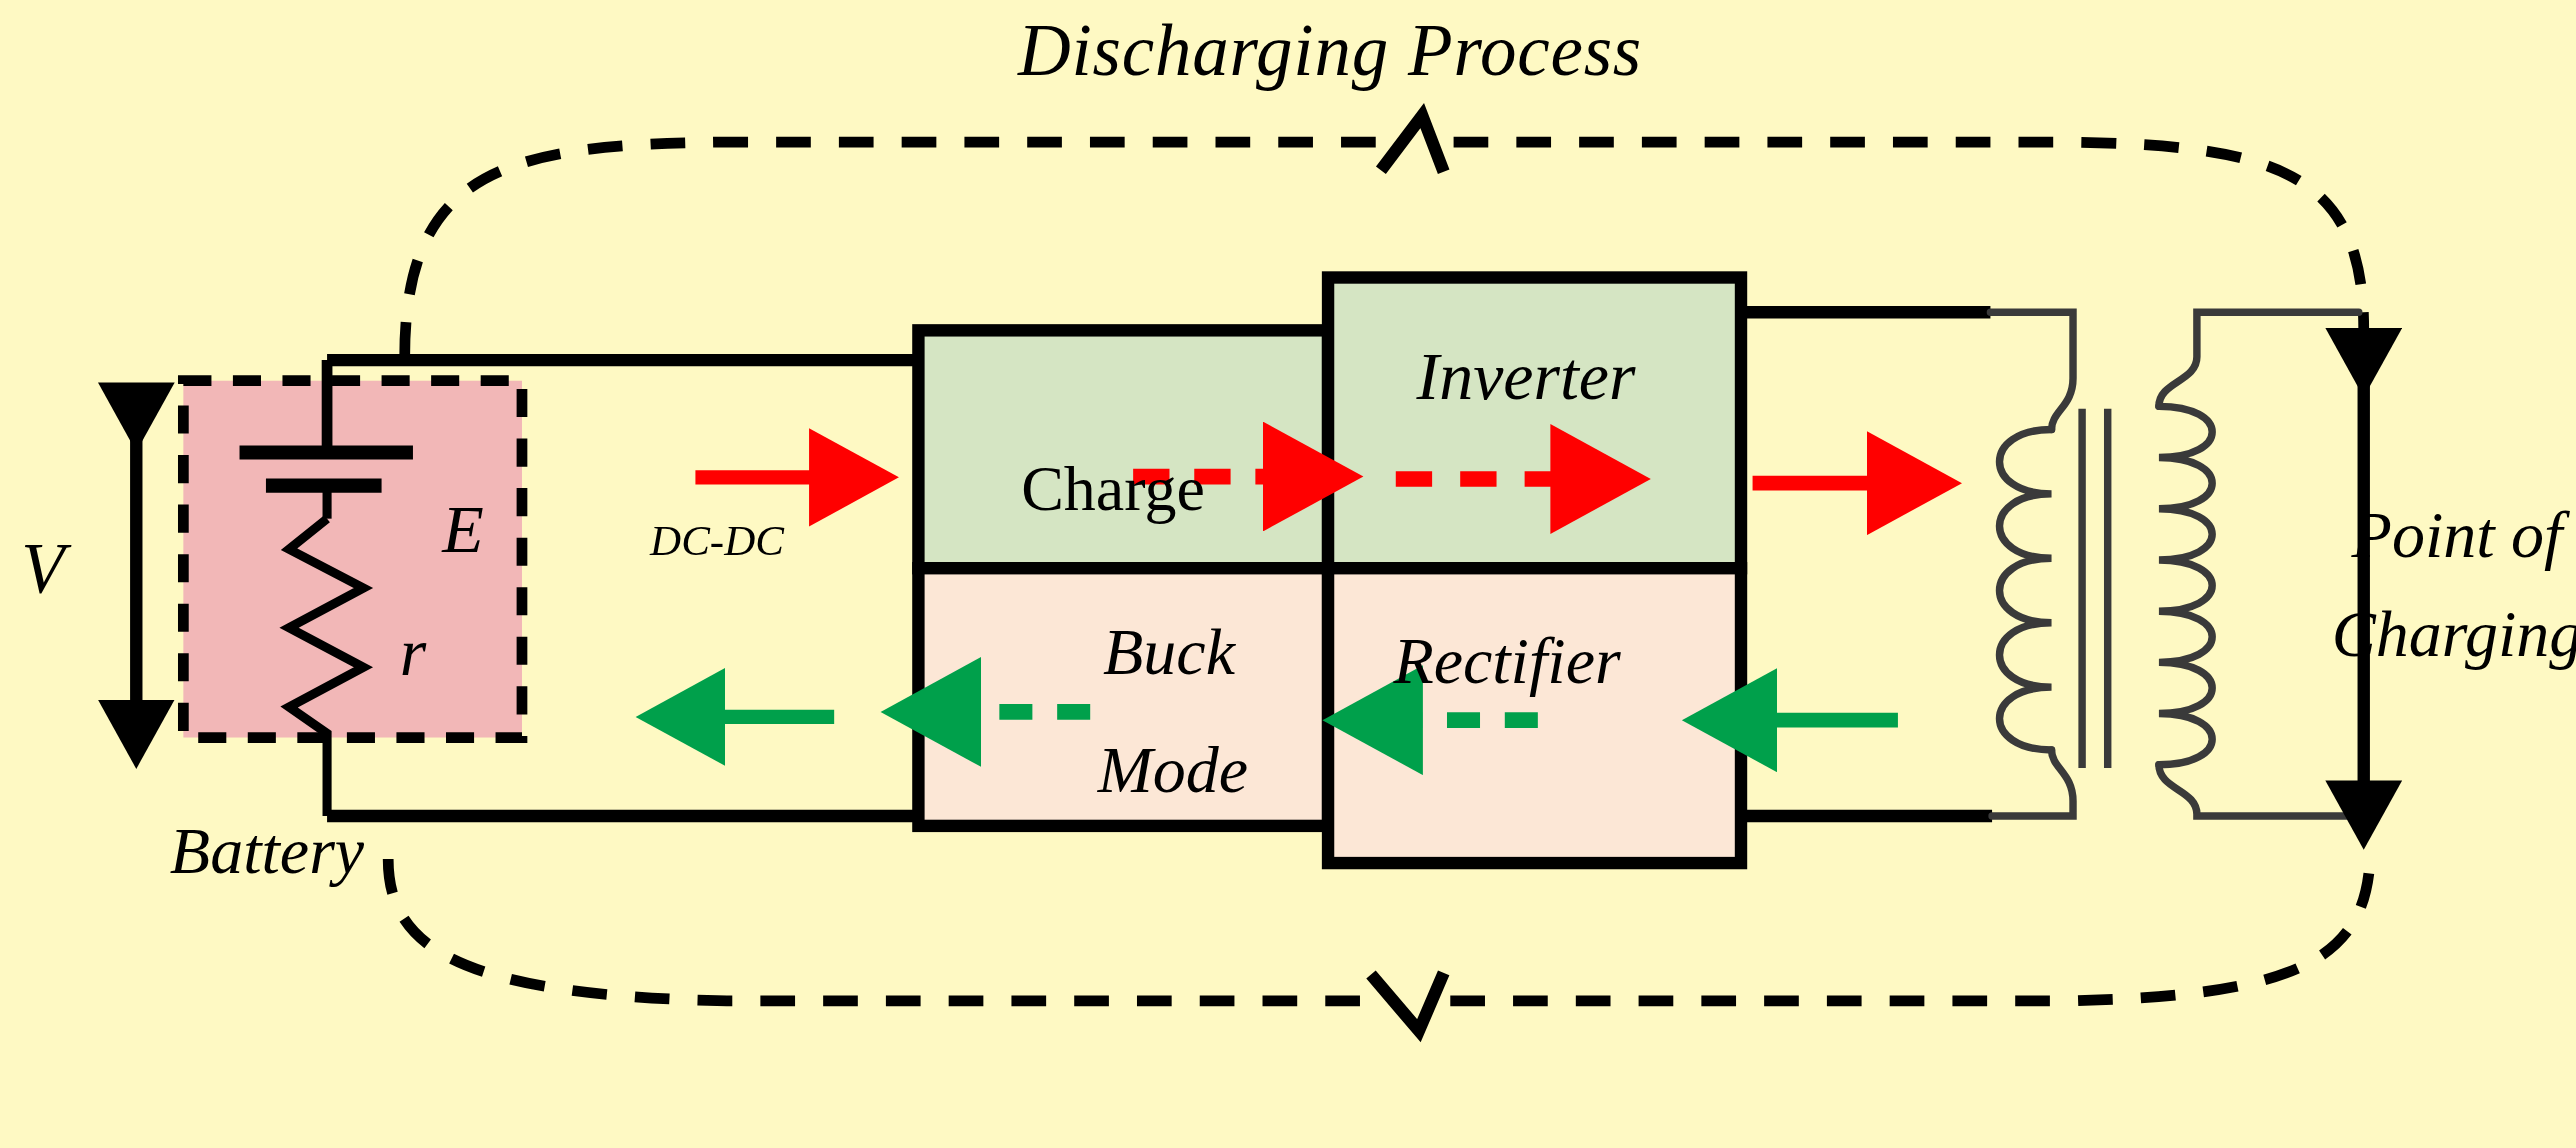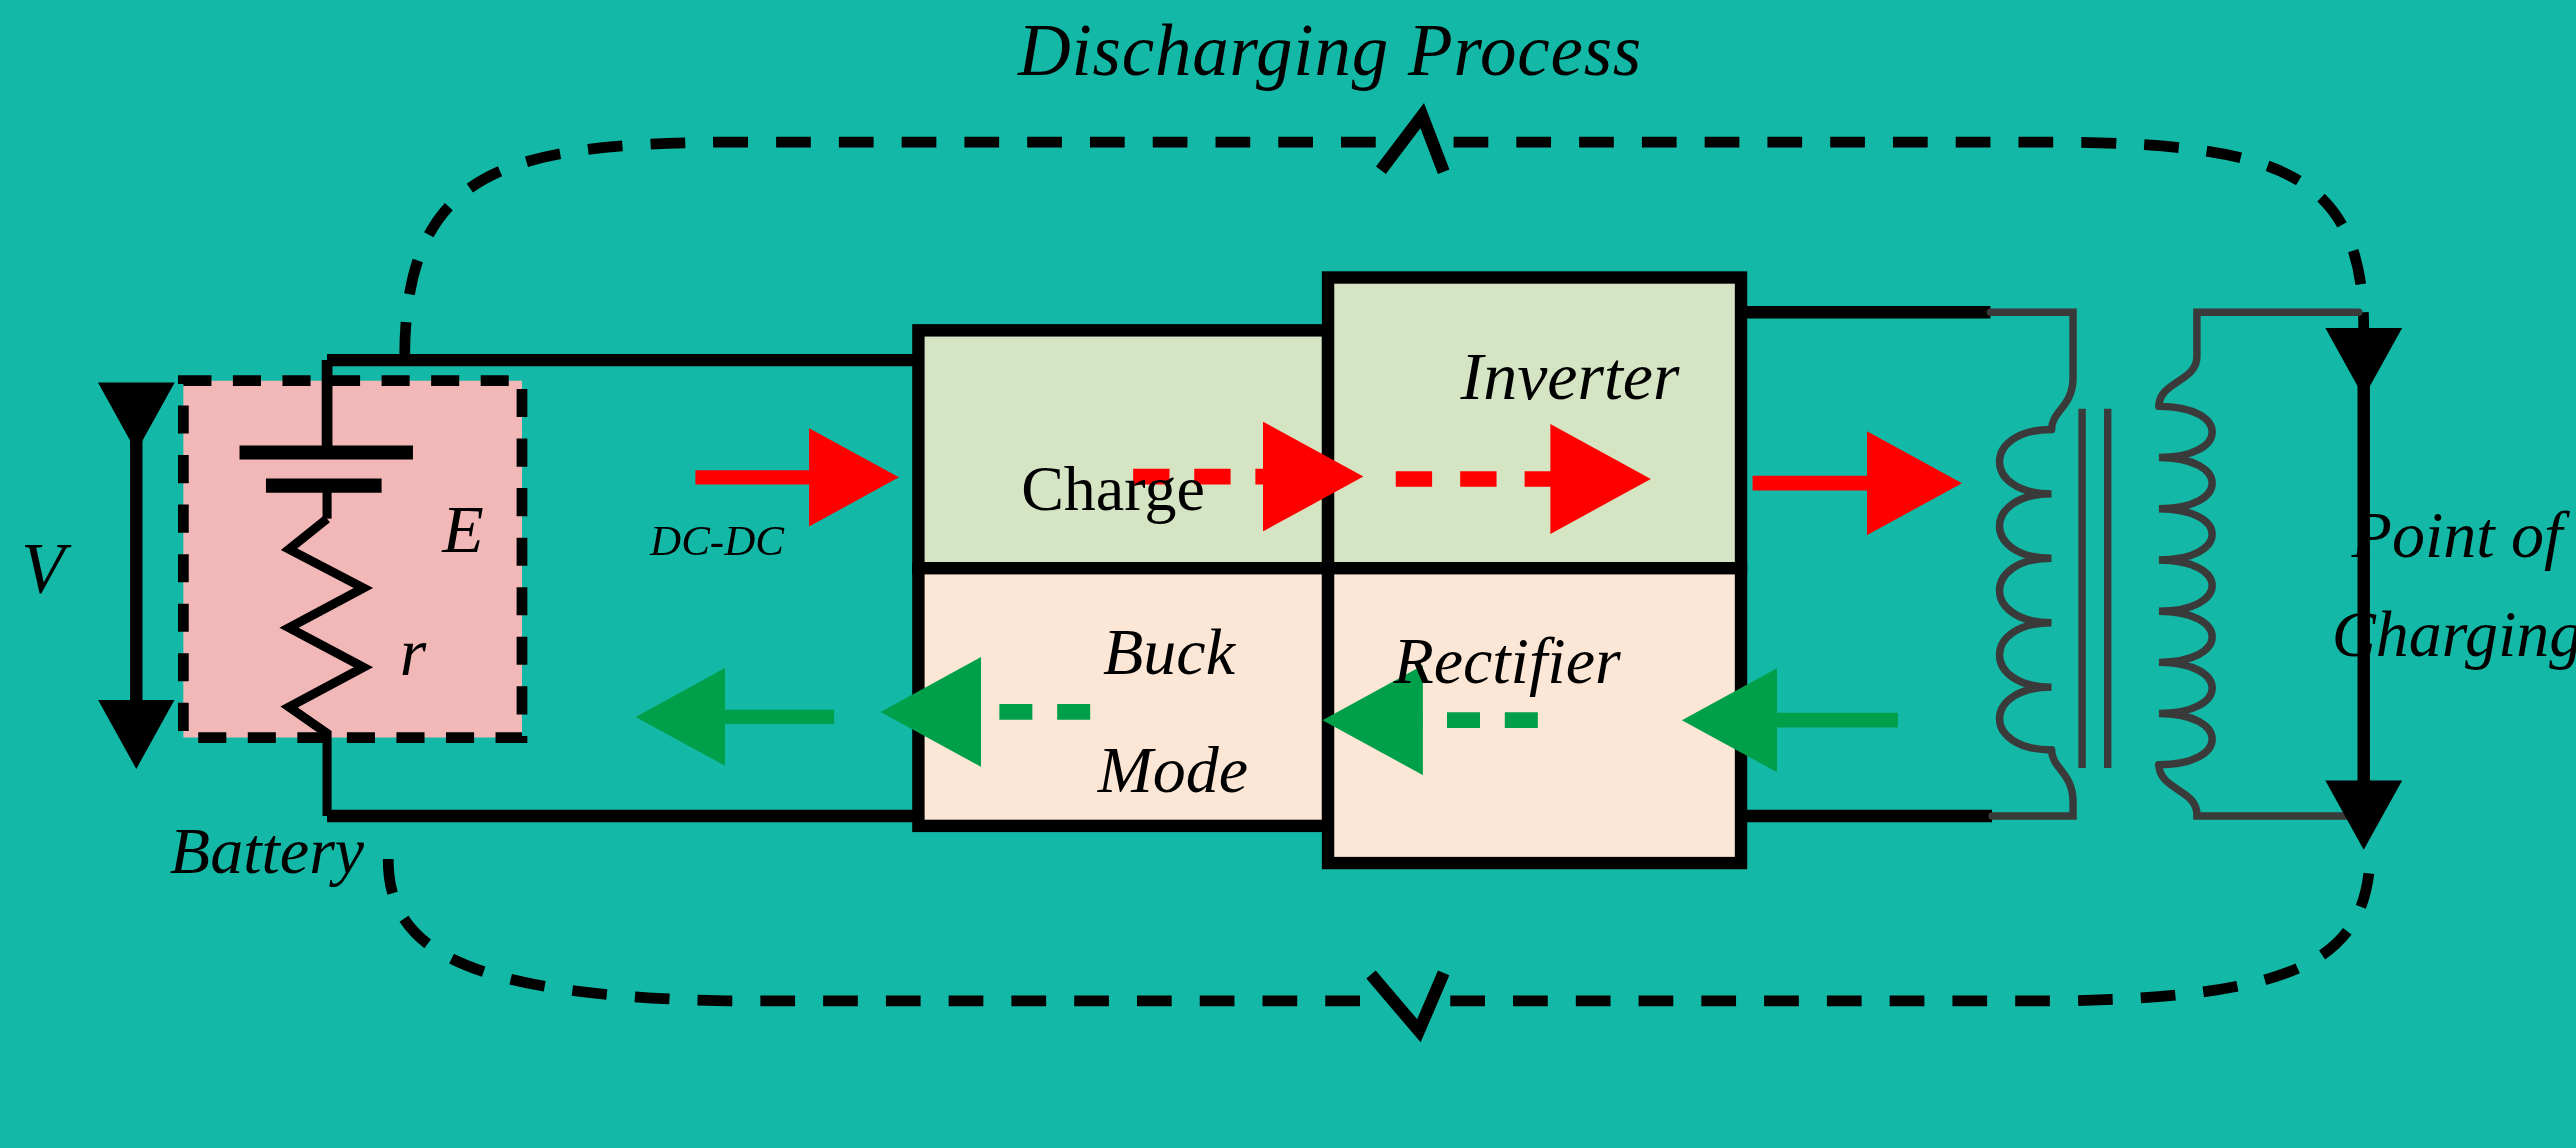--- a/index.html
+++ b/index.html
@@ -1,19 +1,19 @@
 <!DOCTYPE html>
 <html style="font-size:13.2px"><head>
 <meta charset="utf-8">
 <title>Bidirectional Battery Charging Diagram</title>
 <style>
   html,body{margin:0;padding:0;background:#ffffff;}
   body{width:2576px;height:1148px;overflow:hidden;
        font-family:"Liberation Serif","DejaVu Serif",serif;}
-  #stage{position:relative;width:2576px;height:1148px;background:#14b8a6;}
+  #stage{position:relative;width:2576px;height:1148px;background:#fef9c3;}
   #stage svg{position:absolute;left:0;top:0;}
   .lbl{position:absolute;color:#000;white-space:nowrap;
        font-family:"Liberation Serif","DejaVu Serif",serif;}
   .italic{font-style:italic;}
   .upright{font-style:normal;}
   .ctr{transform:translate(-50%,-50%);}
 </style>
 </head>
 <body>
 
@@ -163,21 +163,21 @@
 
   <div class="lbl italic ctr" style="left:413px; top:652px; font-size:68px;">r</div>
 
   <div class="lbl italic ctr" style="left:248px; top:851px; font-size:66px;margin-left:19px;">Battery</div>
 
   <div class="lbl italic ctr" style="left:717px; top:540px; font-size:43px;font-family:Liberation Serif, serif;">DC-DC</div>
 
 
   <div class="lbl upright ctr" style="left:1113px; top:489px; font-size:64px;">Charge</div>
 
-  <div class="lbl italic ctr" style="left:1570px; top:376px; font-size:68px;">Inverter</div>
+  <div class="lbl italic ctr" style="left:1526px; top:376px; font-size:68px;">Inverter</div>
 
   <div class="lbl italic ctr" style="left:1169px; top:652px; font-size:66px;text-align:right;">Buck</div>
 
   <div class="lbl italic ctr" style="left:1173px; top:770px; font-size:66px;">Mode</div>
 
   <div class="lbl italic ctr" style="left:2457px; top:535px; font-size:66px;">Point of</div>
 
   <div class="lbl italic ctr" style="left:1507px; top:661px; font-size:66px;">Rectifier</div>
 
   <div class="lbl italic ctr" style="left:2457px; top:634px; font-size:66px;">Charging</div>

